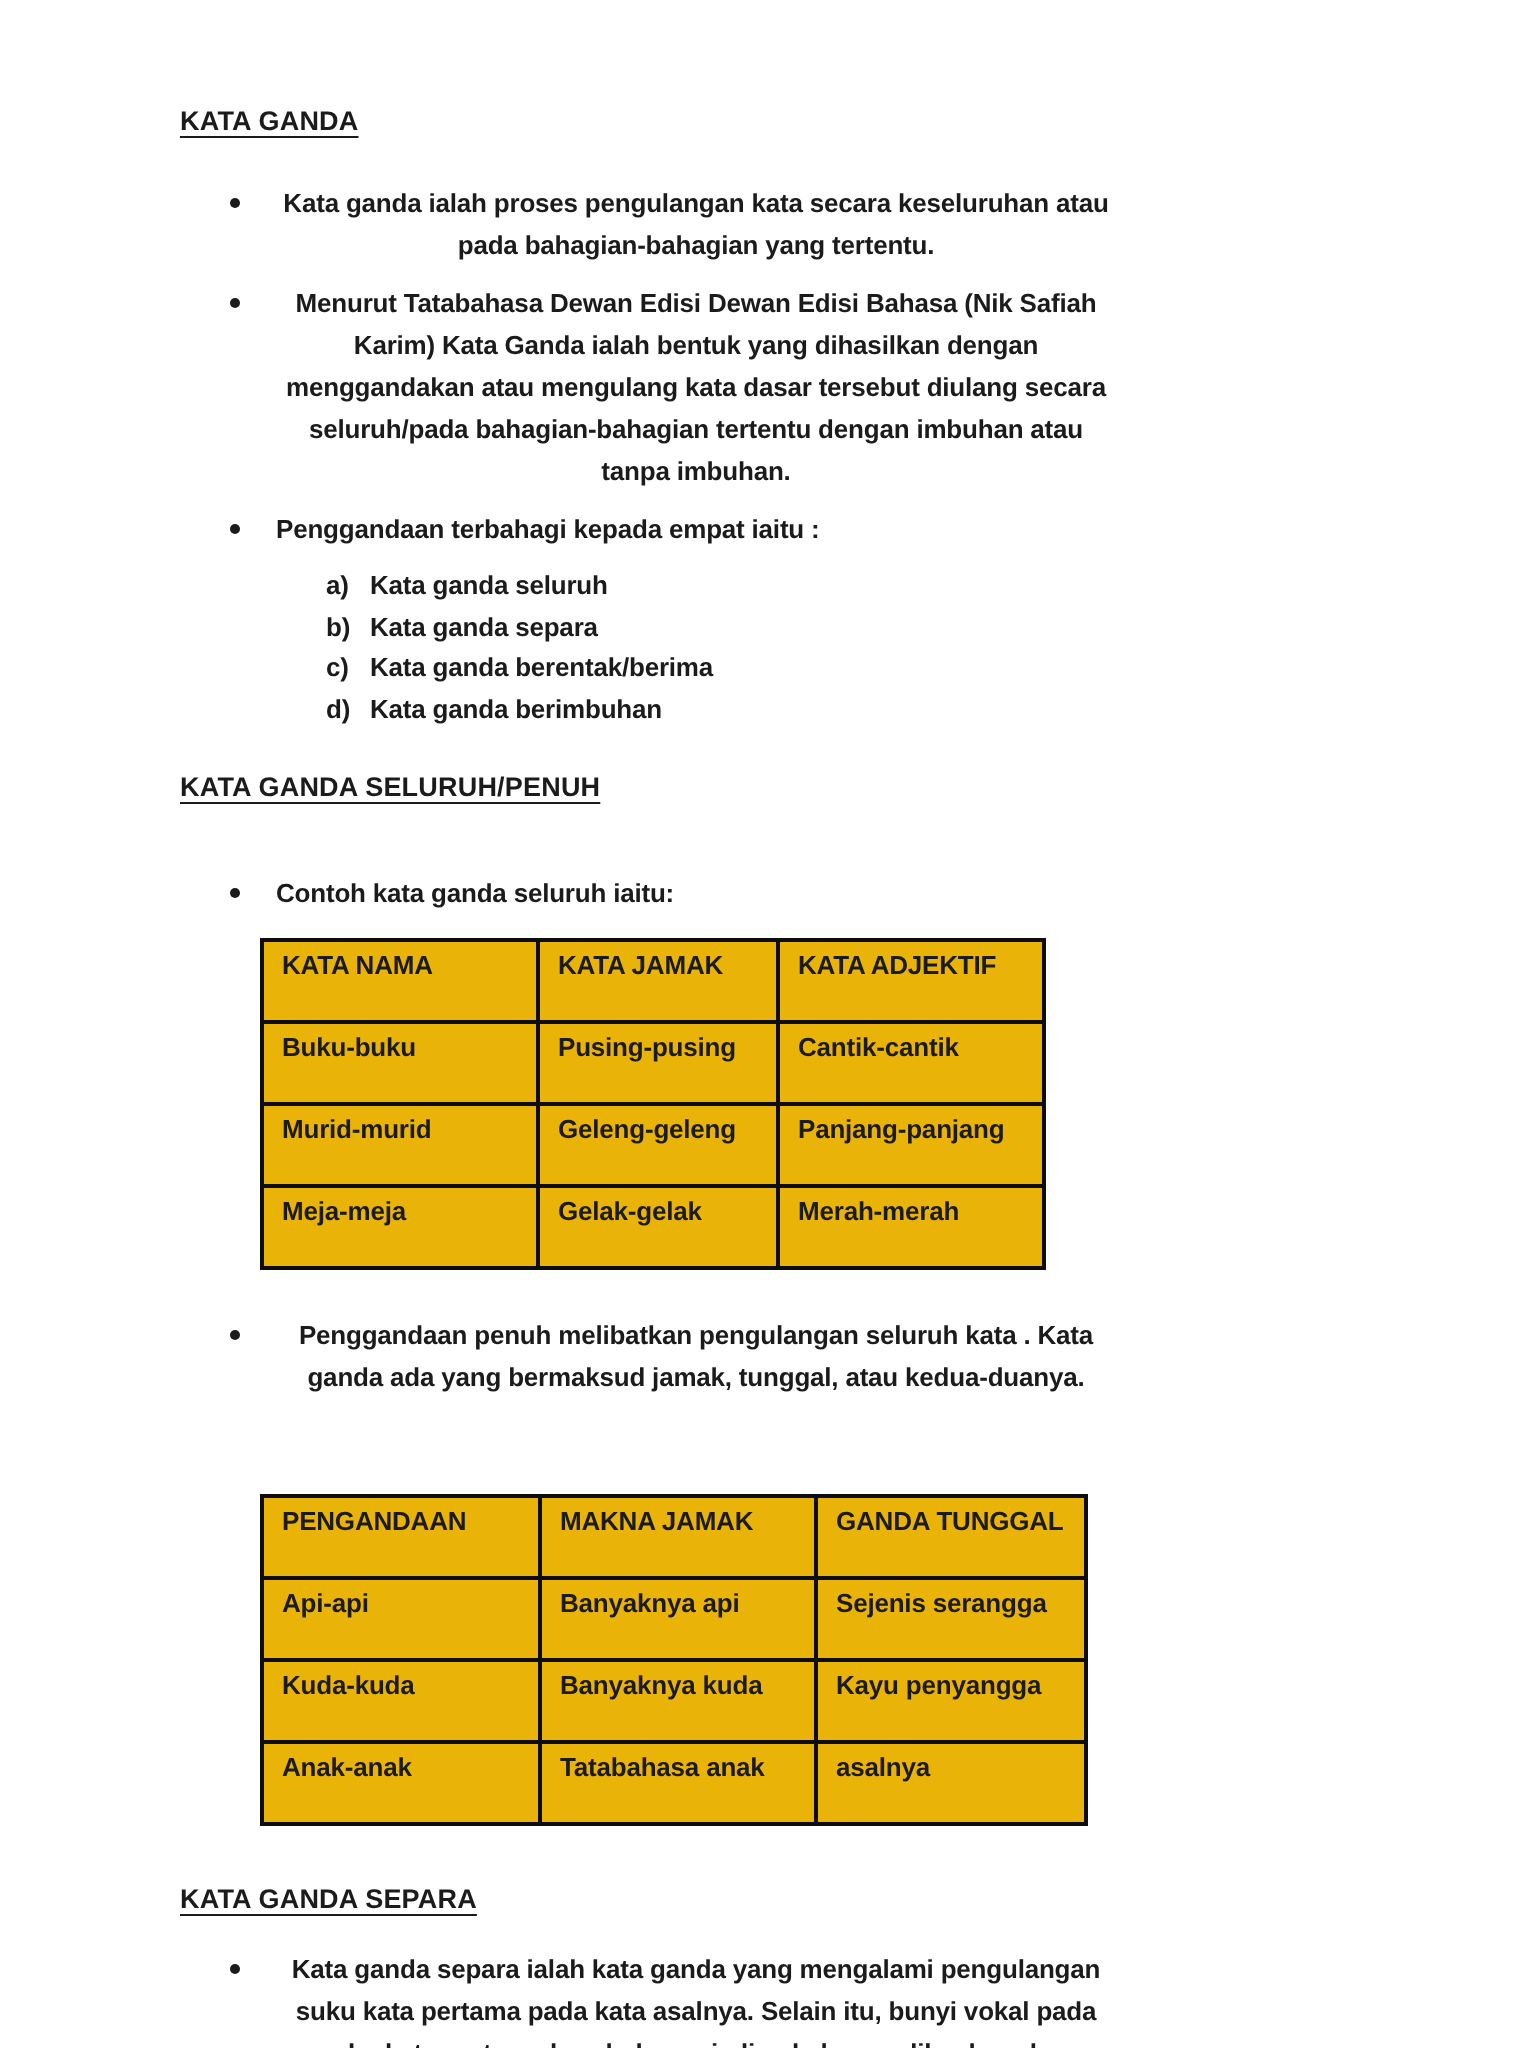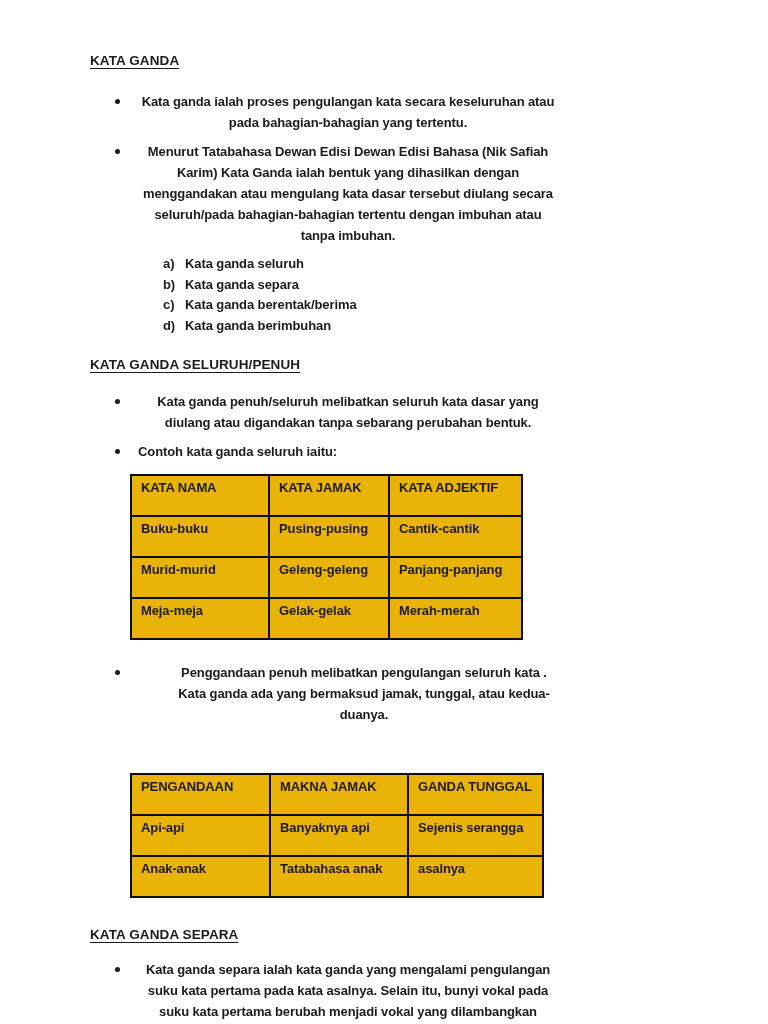--- a/index.html
+++ b/index.html
@@ -19,21 +19,21 @@
     overflow: hidden;
   }
   .heading {
     font-size: 13.5px;
     text-decoration: underline;
     text-underline-offset: 3px;
     margin: 0;
     letter-spacing: 0.1px;
   }
   .h1 { margin-bottom: 20px; }
-  .h2 { margin-top: 14px; margin-bottom: 16px; }
+  .h2 { margin-top: 14px; margin-bottom: 32px; }
   .h3 { margin-top: 26px; margin-bottom: 14px; }
 
   .bullet-row {
     display: flex;
     align-items: flex-start;
     margin: 0 0 8px 25px;
   }
   .bullet-dot {
     flex: 0 0 auto;
     width: 5px; height: 5px;
@@ -59,39 +59,43 @@
     padding: 4px 4px 4px 9px;
     vertical-align: top;
     font-size: 13px;
     line-height: 16px;
     letter-spacing: -0.1px;
     overflow: hidden;
     white-space: nowrap;
   }
   .t1-gap { height: 22px; }
   .t2-gap { height: 40px; }
-  .after-t1 { margin-top: 0; gap: 32px; }
+  .after-t1 { margin-top: 0; }
 </style>
 </head>
 <body>
 
 <div class="page">
 
   <p class="heading h1">KATA GANDA</p>
 
   <div class="bullet-row">
     <span class="bullet-dot"></span>
     <p class="bullet-text">Kata ganda ialah proses pengulangan kata secara keseluruhan atau pada bahagian-bahagian yang tertentu.</p>
   </div>
 
   <div class="bullet-row">
     <span class="bullet-dot"></span>
     <p class="bullet-text">Menurut Tatabahasa Dewan Edisi Dewan Edisi Bahasa (Nik Safiah Karim) Kata Ganda ialah bentuk yang dihasilkan dengan menggandakan atau mengulang kata dasar tersebut diulang secara seluruh/pada bahagian-bahagian tertentu dengan imbuhan atau tanpa imbuhan.</p>
   </div>
 
+  <div class="bullet-row">
+    <span class="bullet-dot"></span>
+    <p class="bullet-text">Penggandaan terbahagi kepada empat iaitu :</p>
+  </div>
 
   <div class="letter-list">
     <div class="letter-item">
       <span class="letter-marker">a)</span>
       <span>Kata ganda seluruh</span>
     </div>
     <div class="letter-item">
       <span class="letter-marker">b)</span>
       <span>Kata ganda separa</span>
     </div>
@@ -100,24 +104,20 @@
       <span>Kata ganda berentak/berima</span>
     </div>
     <div class="letter-item">
       <span class="letter-marker">d)</span>
       <span>Kata ganda berimbuhan</span>
     </div>
   </div>
 
   <p class="heading h2">KATA GANDA SELURUH/PENUH</p>
 
-  <div class="bullet-row">
-    <span class="bullet-dot"></span>
-    <p class="bullet-text">Kata ganda penuh/seluruh melibatkan seluruh kata dasar yang diulang atau digandakan tanpa sebarang perubahan bentuk.</p>
-  </div>
 
   <div class="bullet-row">
     <span class="bullet-dot"></span>
     <p class="bullet-text">Contoh kata ganda seluruh  iaitu:</p>
   </div>
 
   <table class="doc-table">
     <colgroup>
         <col style="width:138px">
         <col style="width:120px">
@@ -167,20 +167,25 @@
       <td>PENGANDAAN</td>
       <td>MAKNA JAMAK</td>
       <td>GANDA TUNGGAL</td>
     </tr>
     <tr>
       <td>Api-api</td>
       <td>Banyaknya api</td>
       <td>Sejenis serangga</td>
     </tr>
     <tr>
+      <td>Kuda-kuda</td>
+      <td>Banyaknya kuda</td>
+      <td>Kayu penyangga</td>
+    </tr>
+    <tr>
       <td>Anak-anak</td>
       <td>Tatabahasa anak</td>
       <td>asalnya</td>
     </tr>
   </tbody>
     </table>
 
   <p class="heading h3">KATA GANDA SEPARA</p>
 
   <div class="bullet-row">

